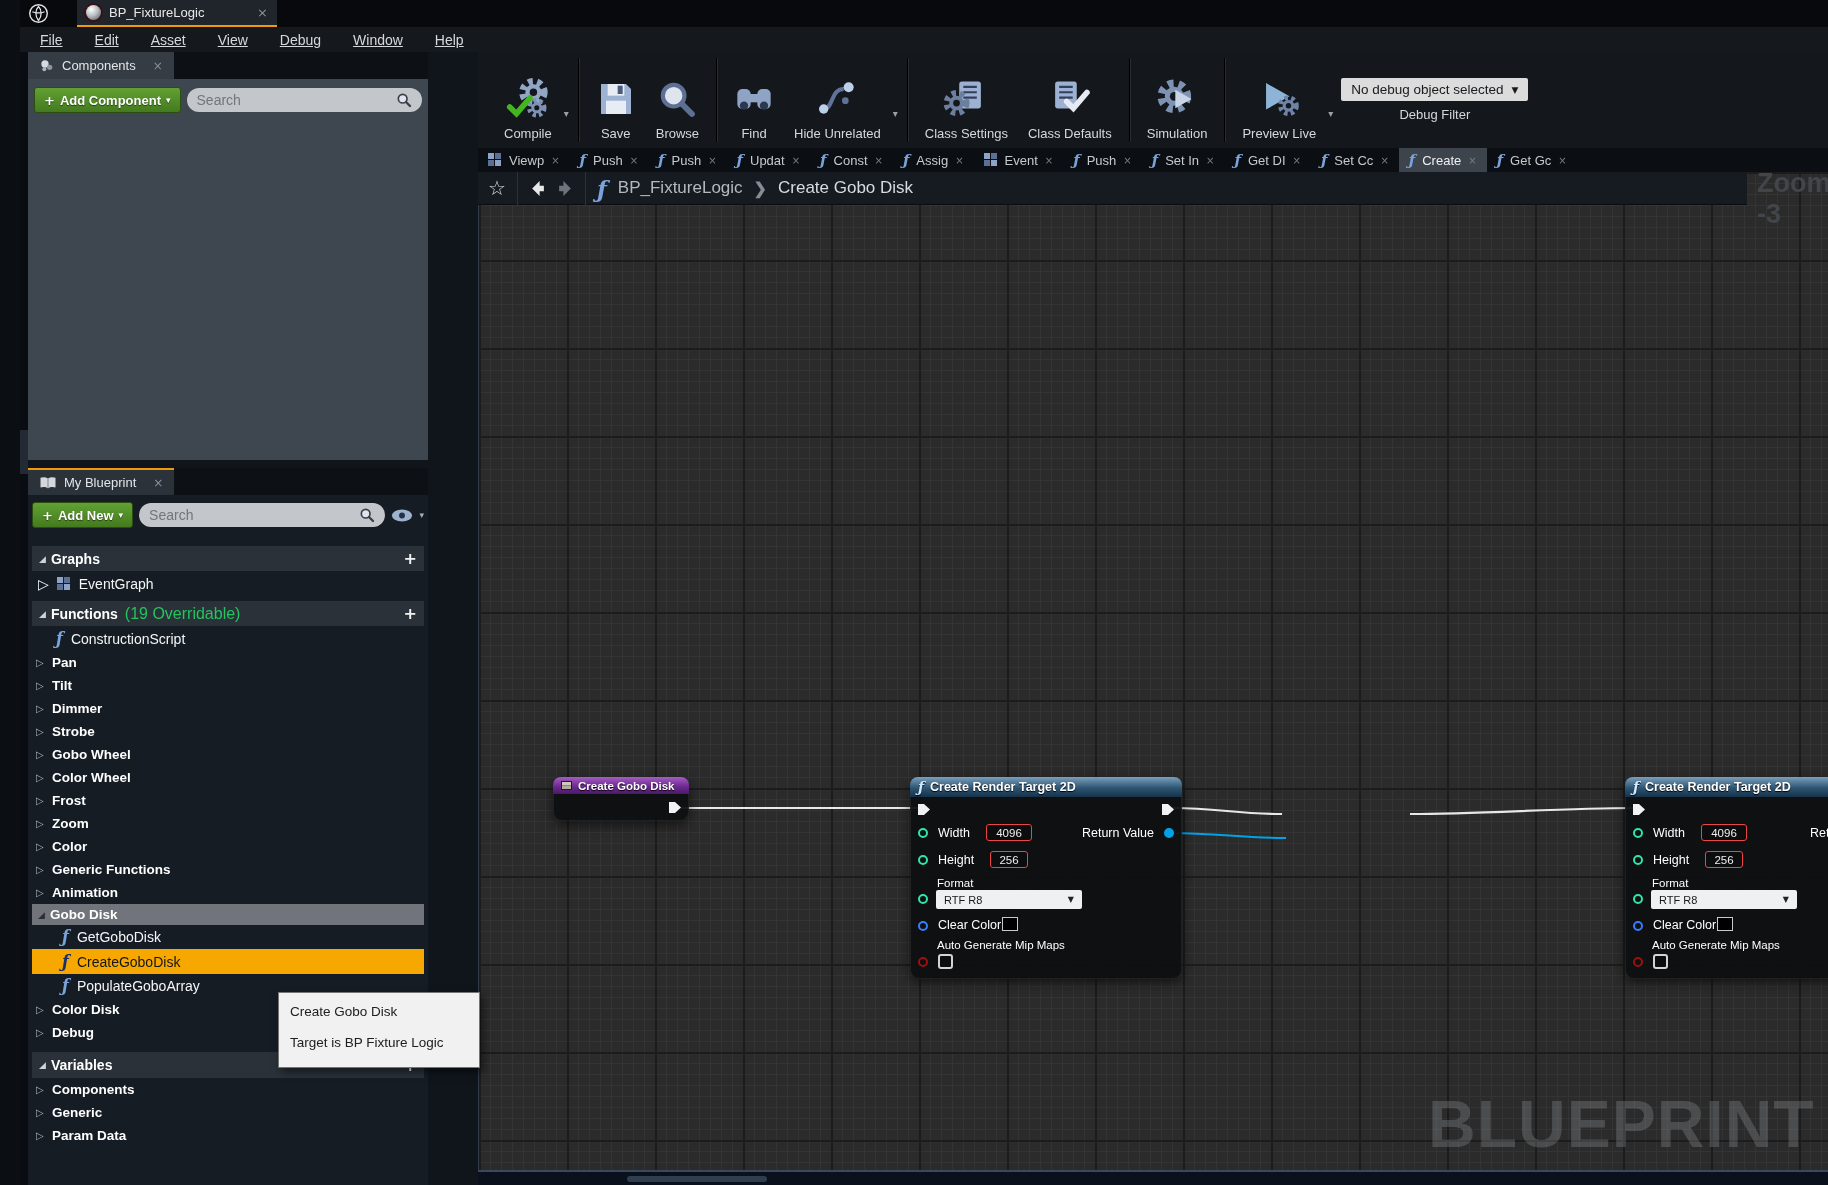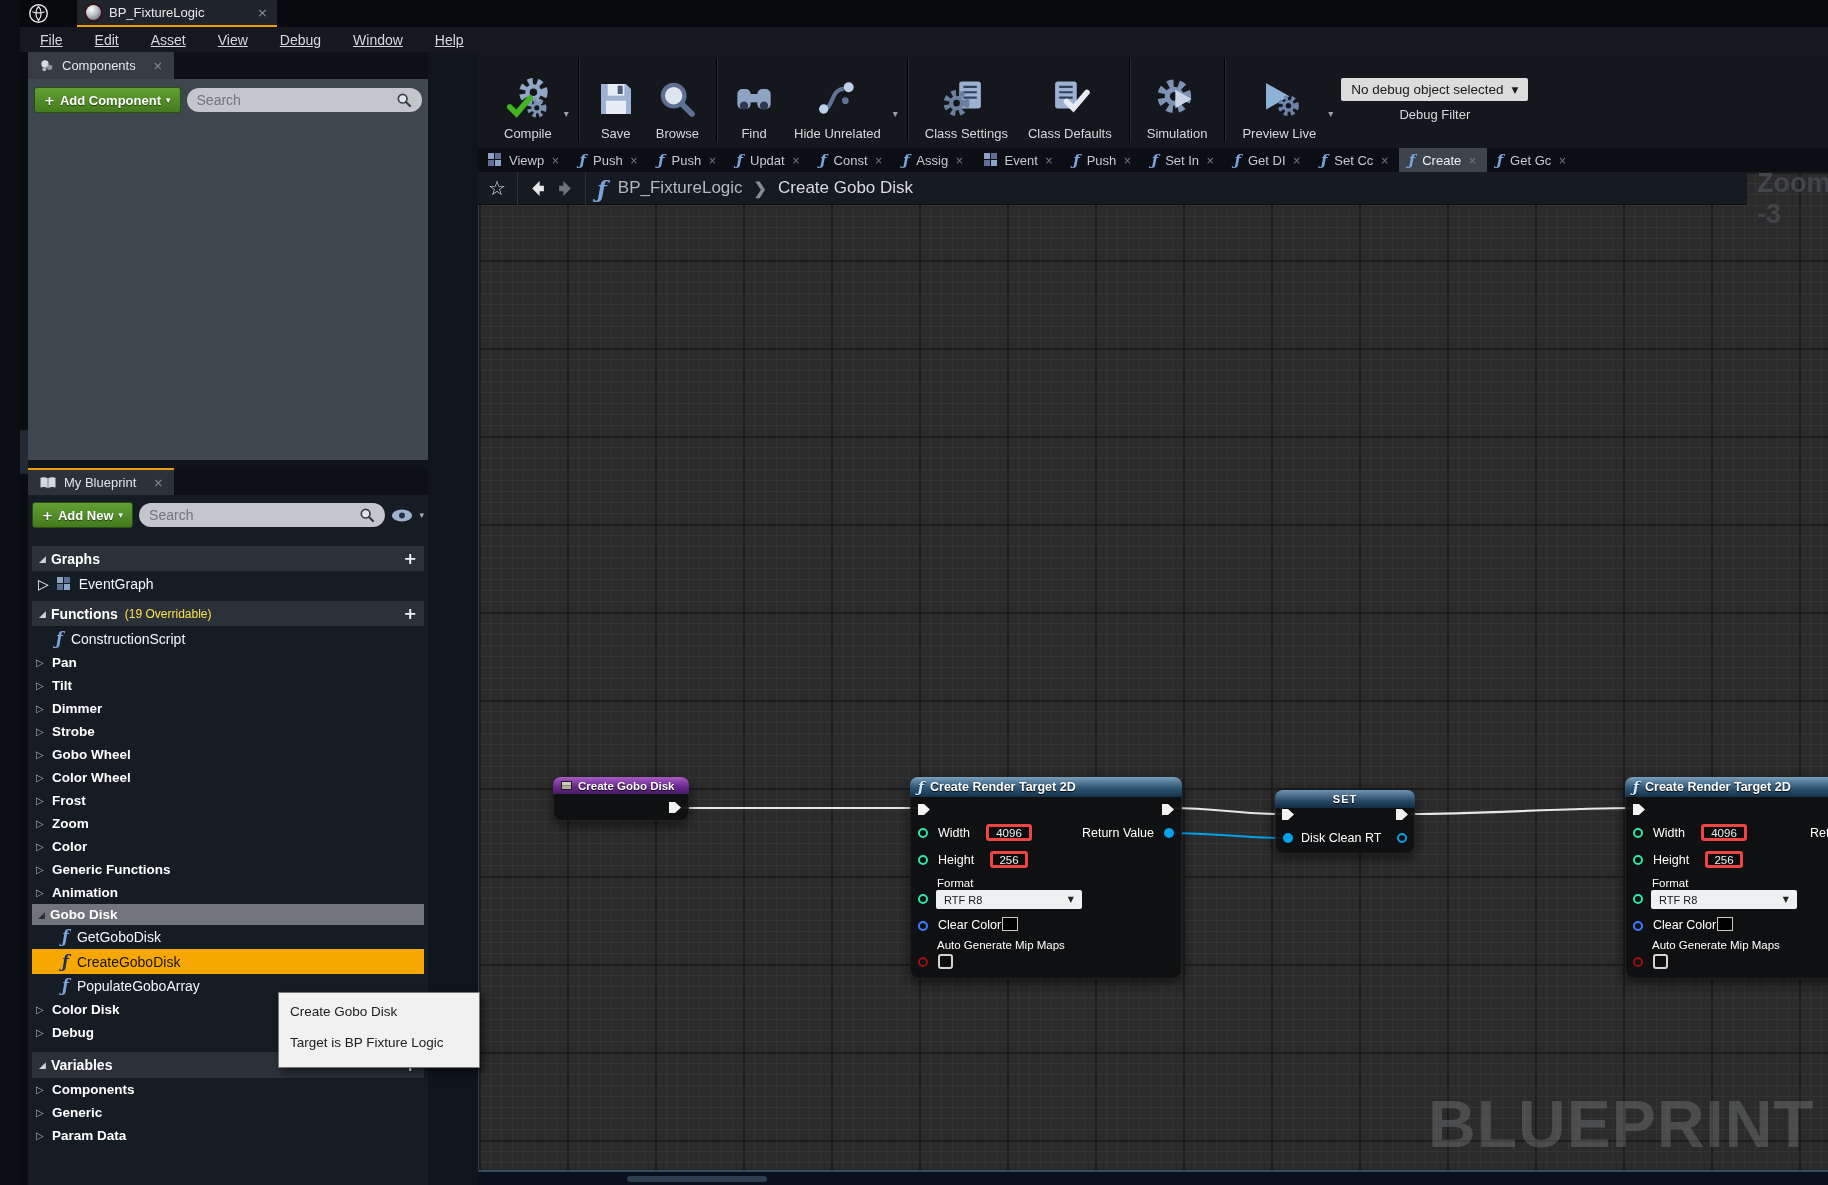--- a/index.html
+++ b/index.html
@@ -51,21 +51,21 @@
   .trow { height:29px; display:flex; align-items:center; gap:8px; padding-left:10px;
     color:#f2f3f4; font-size:14px; border-top:1px solid #4a525c; border-bottom:1px solid #343b43; }
   .trow.indent { padding-left:36px; }
 
   
   .mbp-panel { position:absolute; left:8px; top:468px; width:400px; height:717px; }
   .mbp-body { position:absolute; left:0; top:27px; right:0; bottom:0; background:#161c24; padding:5px 4px 0; }
   .mbp-row-tools { display:flex; align-items:center; gap:6px; height:30px; margin-bottom:16px; }
   .section-header { height:25px; background:#2a3138; display:flex; align-items:center; gap:5px;
     padding:0 7px; color:#ffffff; font-weight:bold; font-size:14px; margin-top:4px; }
-  .section-header .note { font-weight:normal; font-size:12px; color:#fde047; margin-left:2px; }
+  .section-header .note { font-weight:normal; font-size:16px; color:#22c55e; margin-left:2px; }
   .section-header .plus { margin-left:auto; font-size:16px; font-weight:bold; color:#f2f2f2; }
   .exp { font-size:9px; color:#cfd3d7; }
   .mrow { height:23px; display:flex; align-items:center; gap:7px; padding-left:4px;
     color:#ffffff; font-size:13.5px; font-weight:bold; }
   .mrow .col { font-size:10px; color:#aab0b6; width:9px; }
   .frow { height:24px; display:flex; align-items:center; gap:8px; padding-left:30px;
     color:#f4f5f6; font-size:14px; font-weight:normal; }
   .ficon { font-family:"DejaVu Serif", serif; font-style:italic; font-weight:bold;
     color:#7aa3dc; font-size:16px; line-height:1; }
   .gobo-header { height:21px; background:#71757b; display:flex; align-items:center; gap:5px;
@@ -143,21 +143,21 @@
   .hdr-set { background:linear-gradient(180deg,#6f94b2 0%, #274a68 60%, #132c42 100%);
     justify-content:center; font-size:11px; letter-spacing:1px; height:18px; }
   .nficon { font-family:"DejaVu Serif", serif; font-style:italic; font-weight:bold;
     color:#cfe9ff; font-size:14px; line-height:1; }
   .pin-exec { position:absolute; width:14px; height:13px; color:#f2f2f2; }
   .pin-dot { position:absolute; width:10px; height:10px; border-radius:50%;
     border:2.5px solid currentColor; }
   .pin-dot.filled { background:currentColor; }
   .nlab { position:absolute; font-size:12.5px; color:#ffffff; white-space:nowrap; }
   .nlab.sm { font-size:11.5px; }
-  .inputbox { position:absolute; height:17px; border:3px solid #ef4444; border-radius:3px;
+  .inputbox { position:absolute; height:17px; border:1px solid #ef4444; border-radius:3px;
     background:#0c0d0e; color:#eeeeee; font-size:11.5px; display:flex; align-items:center;
     justify-content:center; padding:0 4px; }
   .combo { position:absolute; width:146px; height:19px; background:#eef0f1; border-radius:2px;
     display:flex; align-items:center; justify-content:space-between; padding:0 8px;
     color:#17191b; font-size:11px; }
   .combo .glyph { font-size:8px; color:#222; }
   .swatch { position:absolute; width:16px; height:14px; background:#000; border:1px solid #c9c9c9; }
   .checkbox { position:absolute; width:15px; height:15px; background:#0d0d0d;
     border:2px solid #d4d4d4; border-radius:3px; }
   .cgd-icon { width:11px; height:9px; border:1px solid #1d1d1d; background:
@@ -513,34 +513,20 @@
       <span class="glyph">▼</span>
     </div>
     <span class="pin-dot" style="left:8px;top:144px;color:#3a7cff"></span>
     <span class="nlab" style="left:28px;top:141px">Clear Color</span>
     <span class="swatch" style="left:92px;top:140px"></span>
     <span class="nlab sm" style="left:27px;top:162px">Auto Generate Mip Maps</span>
     <span class="pin-dot" style="left:8px;top:180px;color:#9c1010"></span>
     <span class="checkbox" style="left:28px;top:177px"></span>
   </div>
 
-  <div class="node" style="left:1255px;top:790px;width:140px;height:64px">
-    <div class="node-header hdr-set">
-      <span>SET</span>
-    </div>
-    <svg class="pin-exec" style="left:6px;top:18px">
-        <use href="#sym-exec"></use>
-      </svg>
-    <svg class="pin-exec" style="right:6px;top:18px">
-        <use href="#sym-exec"></use>
-      </svg>
-    <span class="pin-dot filled" style="left:8px;top:43px;color:#00a2e8"></span>
-    <span class="nlab" style="left:26px;top:41px">Disk Clean RT</span>
-    <span class="pin-dot" style="right:8px;top:43px;color:#00a2e8"></span>
-  </div>
 
   <div class="node" style="left:1605px;top:777px;width:272px;height:202px">
     <div class="node-header hdr-blue">
       <span class="nficon">ƒ</span>
       <span>Create Render Target 2D</span>
     </div>
     <svg class="pin-exec" style="left:7px;top:26px">
         <use href="#sym-exec"></use>
       </svg>
     <span class="pin-dot" style="left:8px;top:51px;color:#2ee6a8"></span>

